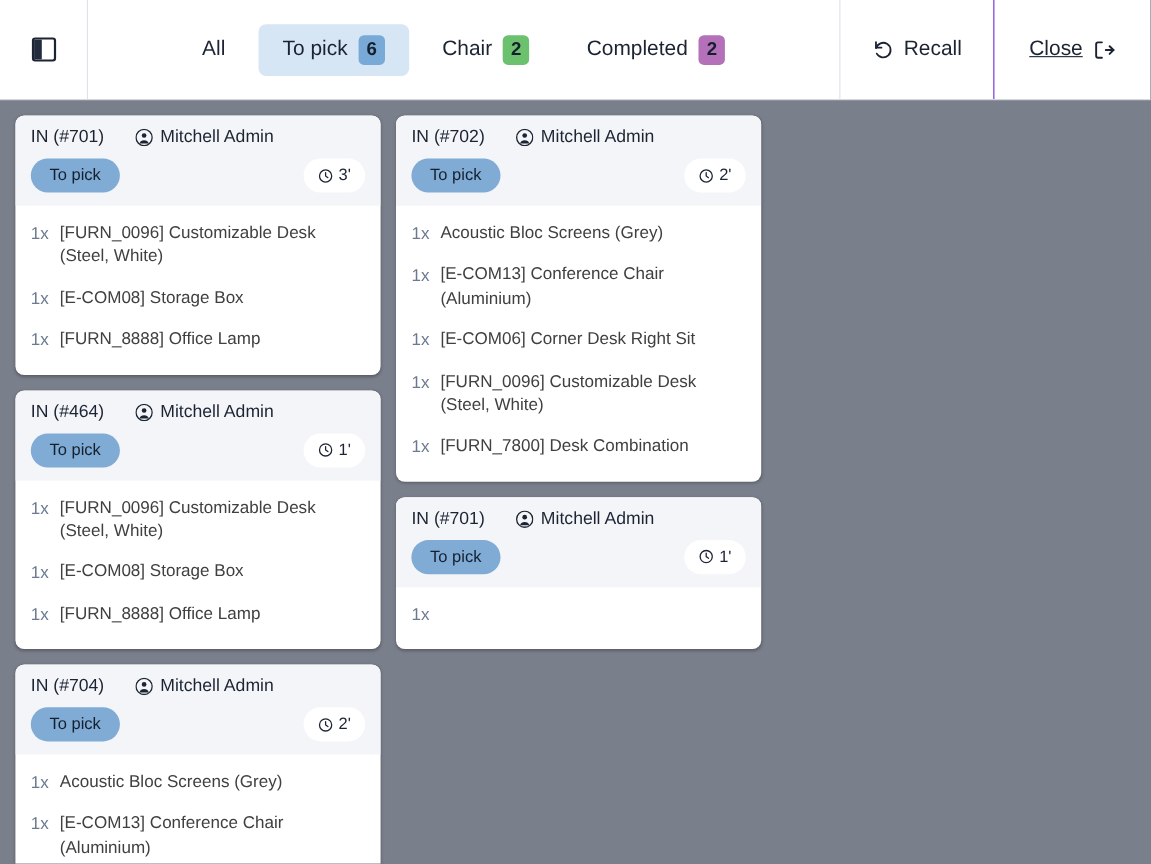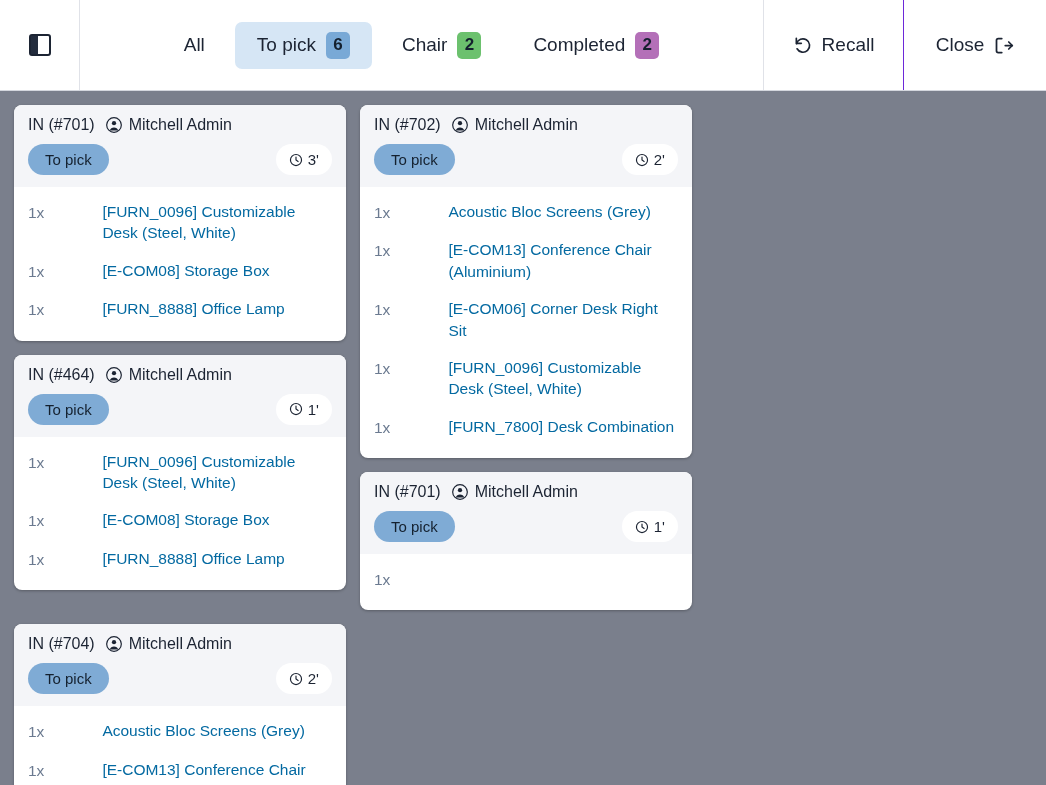--- a/index.html
+++ b/index.html
@@ -93,21 +93,21 @@
     font-size: 17px;
     font-weight: 700;
     color: #14202e;
   }
 
   .action-cell {
     flex: 0 0 140px;
     border-right: 1px solid #6d28d9;
     cursor: pointer;
   }
-  .action-cell.last { flex: 0 0 142px; border-right: none; }
+  .action-cell.last { flex: 0 0 142px; border-right: none; text-decoration: underline; }
 
   .action-inner {
     display: flex;
     align-items: center;
     gap: 9px;
     font-size: 19px;
     color: #1c2433;
   }
 
   .icon { display: inline-block; line-height: 0; }
@@ -138,21 +138,21 @@
   }
 
   .card-head {
     background: #f4f5f8;
     padding: 11px 14px 0 14px;
   }
 
   .card-title-row {
     display: flex;
     align-items: flex-end;
-    gap: 11px;
+    gap: 28px;
     font-size: 16px;
     color: #1c2433;
     padding-bottom: 10px;
   }
 
   .ref { white-space: nowrap; }
 
   .user {
     display: flex;
     align-items: center;
@@ -198,21 +198,21 @@
     font-size: 15.5px;
     line-height: 1.38;
   }
 
   .qty {
     color: #6b7a90;
     flex: 0 0 auto;
     padding-top: 1px;
   }
 
-  .desc { color: #0369a1; margin-left: 48px; }
+  .desc { color: #404040; }
 </style>
 </head>
 <body>
 
 <div class="topbar">
 
   <div class="topbar-cell sidebar-toggle-cell">
     <span class="sidebar-toggle"></span>
   </div>
 

